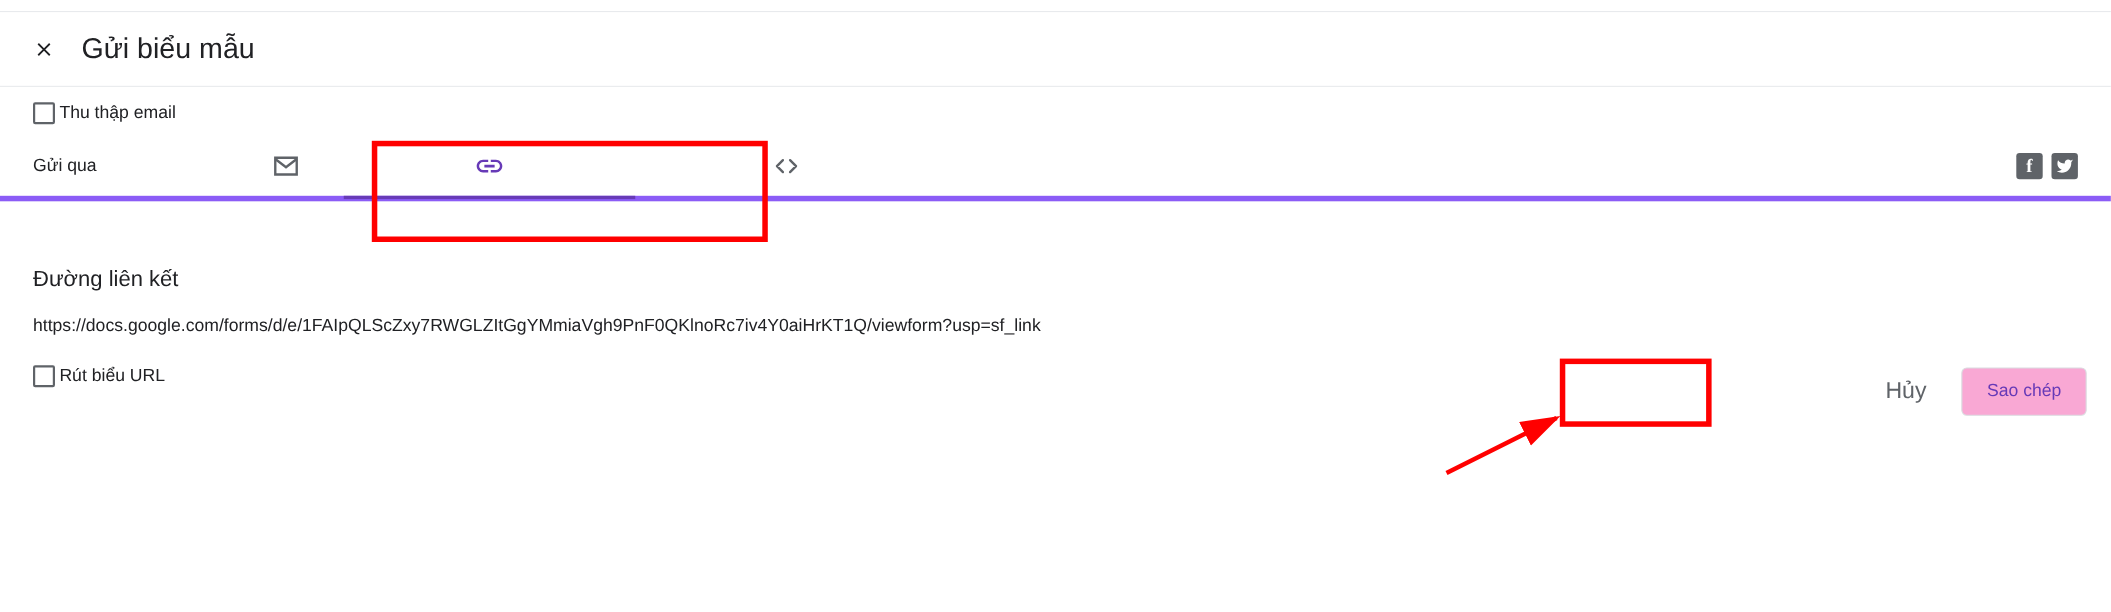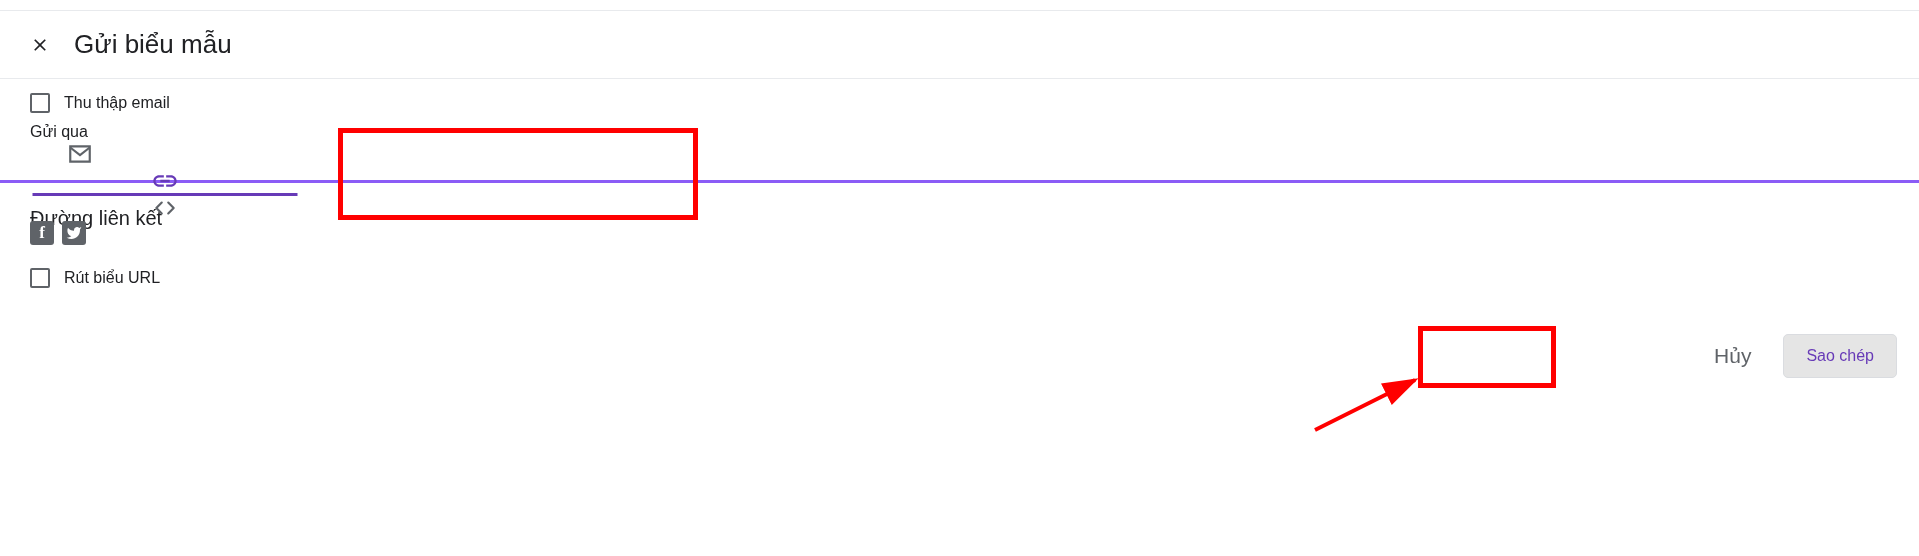--- a/index.html
+++ b/index.html
@@ -6,40 +6,40 @@
 body { font-family: Arial, Roboto, sans-serif; background: #fff; color: #202124; width: 1919px; height: 556px; position: relative; overflow: hidden; }
 
 .topline { border-top: 1px solid #e8eaed; height: 1px; margin-top: 10px; }
 
 .header { display: flex; align-items: center; padding: 18px 28px; border-bottom: 1px solid #e8eaed; }
 .close-x { width: 24px; height: 24px; display: flex; align-items: center; justify-content: center; cursor: pointer; }
 .dialog-title { font-size: 26px; font-weight: 400; margin-left: 22px; color: #202124; }
 
 .collect-row { display: flex; align-items: center; padding: 14px 30px 10px 30px; }
 .chk { width: 20px; height: 20px; border: 2px solid #5f6368; border-radius: 2px; cursor: pointer; flex-shrink: 0; }
-.collect-label { font-size: 16px; margin-left: 14px; color: #202124; }
+.collect-label { font-size: 16px; margin-left: 4px; color: #202124; }
 
-.sendvia-row { display: flex; align-items: flex-start; padding: 0 30px; border-bottom: 3px solid #8b5cf6; height: 60px; position: relative; flex-direction: column; }
+.sendvia-row { display: flex; align-items: center; padding: 0 30px; border-bottom: 5px solid #8b5cf6; height: 60px; position: relative; }
 .sendvia-label { font-size: 16px; color: #202124; width: 180px; }
 .tab { width: 270px; height: 58px; display: flex; align-items: center; justify-content: center; cursor: pointer; position: relative; }
 .tab.mail { width: 100px; }
 .tab.active::after { content: ""; position: absolute; bottom: -1px; left: 50%; transform: translateX(-50%); width: 265px; height: 3px; background: #673ab7; }
 .spacer { flex: 1; }
 .social { display: flex; gap: 8px; }
 .social-box { width: 24px; height: 24px; background: #5f6368; border-radius: 3px; display: flex; align-items: center; justify-content: center; color: #fff; font-weight: bold; cursor: pointer; }
 
 .link-section { padding: 24px 30px 8px 30px; }
-.link-heading { font-size: 20px; color: #202124; margin-bottom: 22px; }
+.link-heading { font-size: 20px; color: #202124; margin-bottom: 22px; margin-top: 36px; }
 .link-url { font-size: 16px; color: #202124; padding-bottom: 10px; display: block; width: 100%; border: none; outline: none; }
 
 .shorten-row { display: flex; align-items: center; padding: 8px 30px; }
 
 .actions { position: absolute; right: 22px; bottom: 178px; display: flex; align-items: center; gap: 18px; }
 .btn-cancel { font-size: 21px; color: #5f6368; background: none; border: none; cursor: pointer; padding: 10px 14px; }
-.btn-copy { font-size: 16px; color: #673ab7; background: #e5e5e5; border: 1px solid #dadce0; border-radius: 5px; padding: 12px 22px; cursor: pointer; }
+.btn-copy { font-size: 16px; color: #673ab7; background: #f9a8d4; border: 1px solid #dadce0; border-radius: 5px; padding: 12px 22px; cursor: pointer; }
 
 
 .hl-tab { position: absolute; border: 5px solid #ff0000; pointer-events: none; }
 .hl-link-tab { left: 338px; top: 128px; width: 360px; height: 92px; }
 .hl-copy { left: 1418px; top: 326px; width: 138px; height: 62px; }
 .arrow-svg { position: absolute; left: 1310px; top: 370px; pointer-events: none; }
 </style>
 </head>
 <body>
 
@@ -90,20 +90,21 @@
     <div class="social-box">
       <svg width="16" height="16" viewBox="0 0 24 24">
           <path d="M23 3a10.9 10.9 0 0 1-3.14 1.53 4.48 4.48 0 0 0-7.86 3v1A10.66 10.66 0 0 1 3 4s-4 9 5 13a11.64 11.64 0 0 1-7 2c9 5 20 0 20-11.5a4.5 4.5 0 0 0-.08-.83A7.72 7.72 0 0 0 23 3" fill="#fff"></path>
         </svg>
     </div>
   </div>
 </div>
 
 <div class="link-section">
   <div class="link-heading">Đường liên kết</div>
+  <input type="text" readonly="" class="link-url" value="https://docs.google.com/forms/d/e/1FAIpQLScZxy7RWGLZItGgYMmiaVgh9PnF0QKlnoRc7iv4Y0aiHrKT1Q/viewform?usp=sf_link" style="">
 </div>
 
 <div class="shorten-row">
   <div class="chk"></div>
   <div class="collect-label">Rút biểu URL</div>
 </div>
 
 <div class="actions">
   <button class="btn-cancel">Hủy</button>
   <button class="btn-copy">Sao chép</button>

